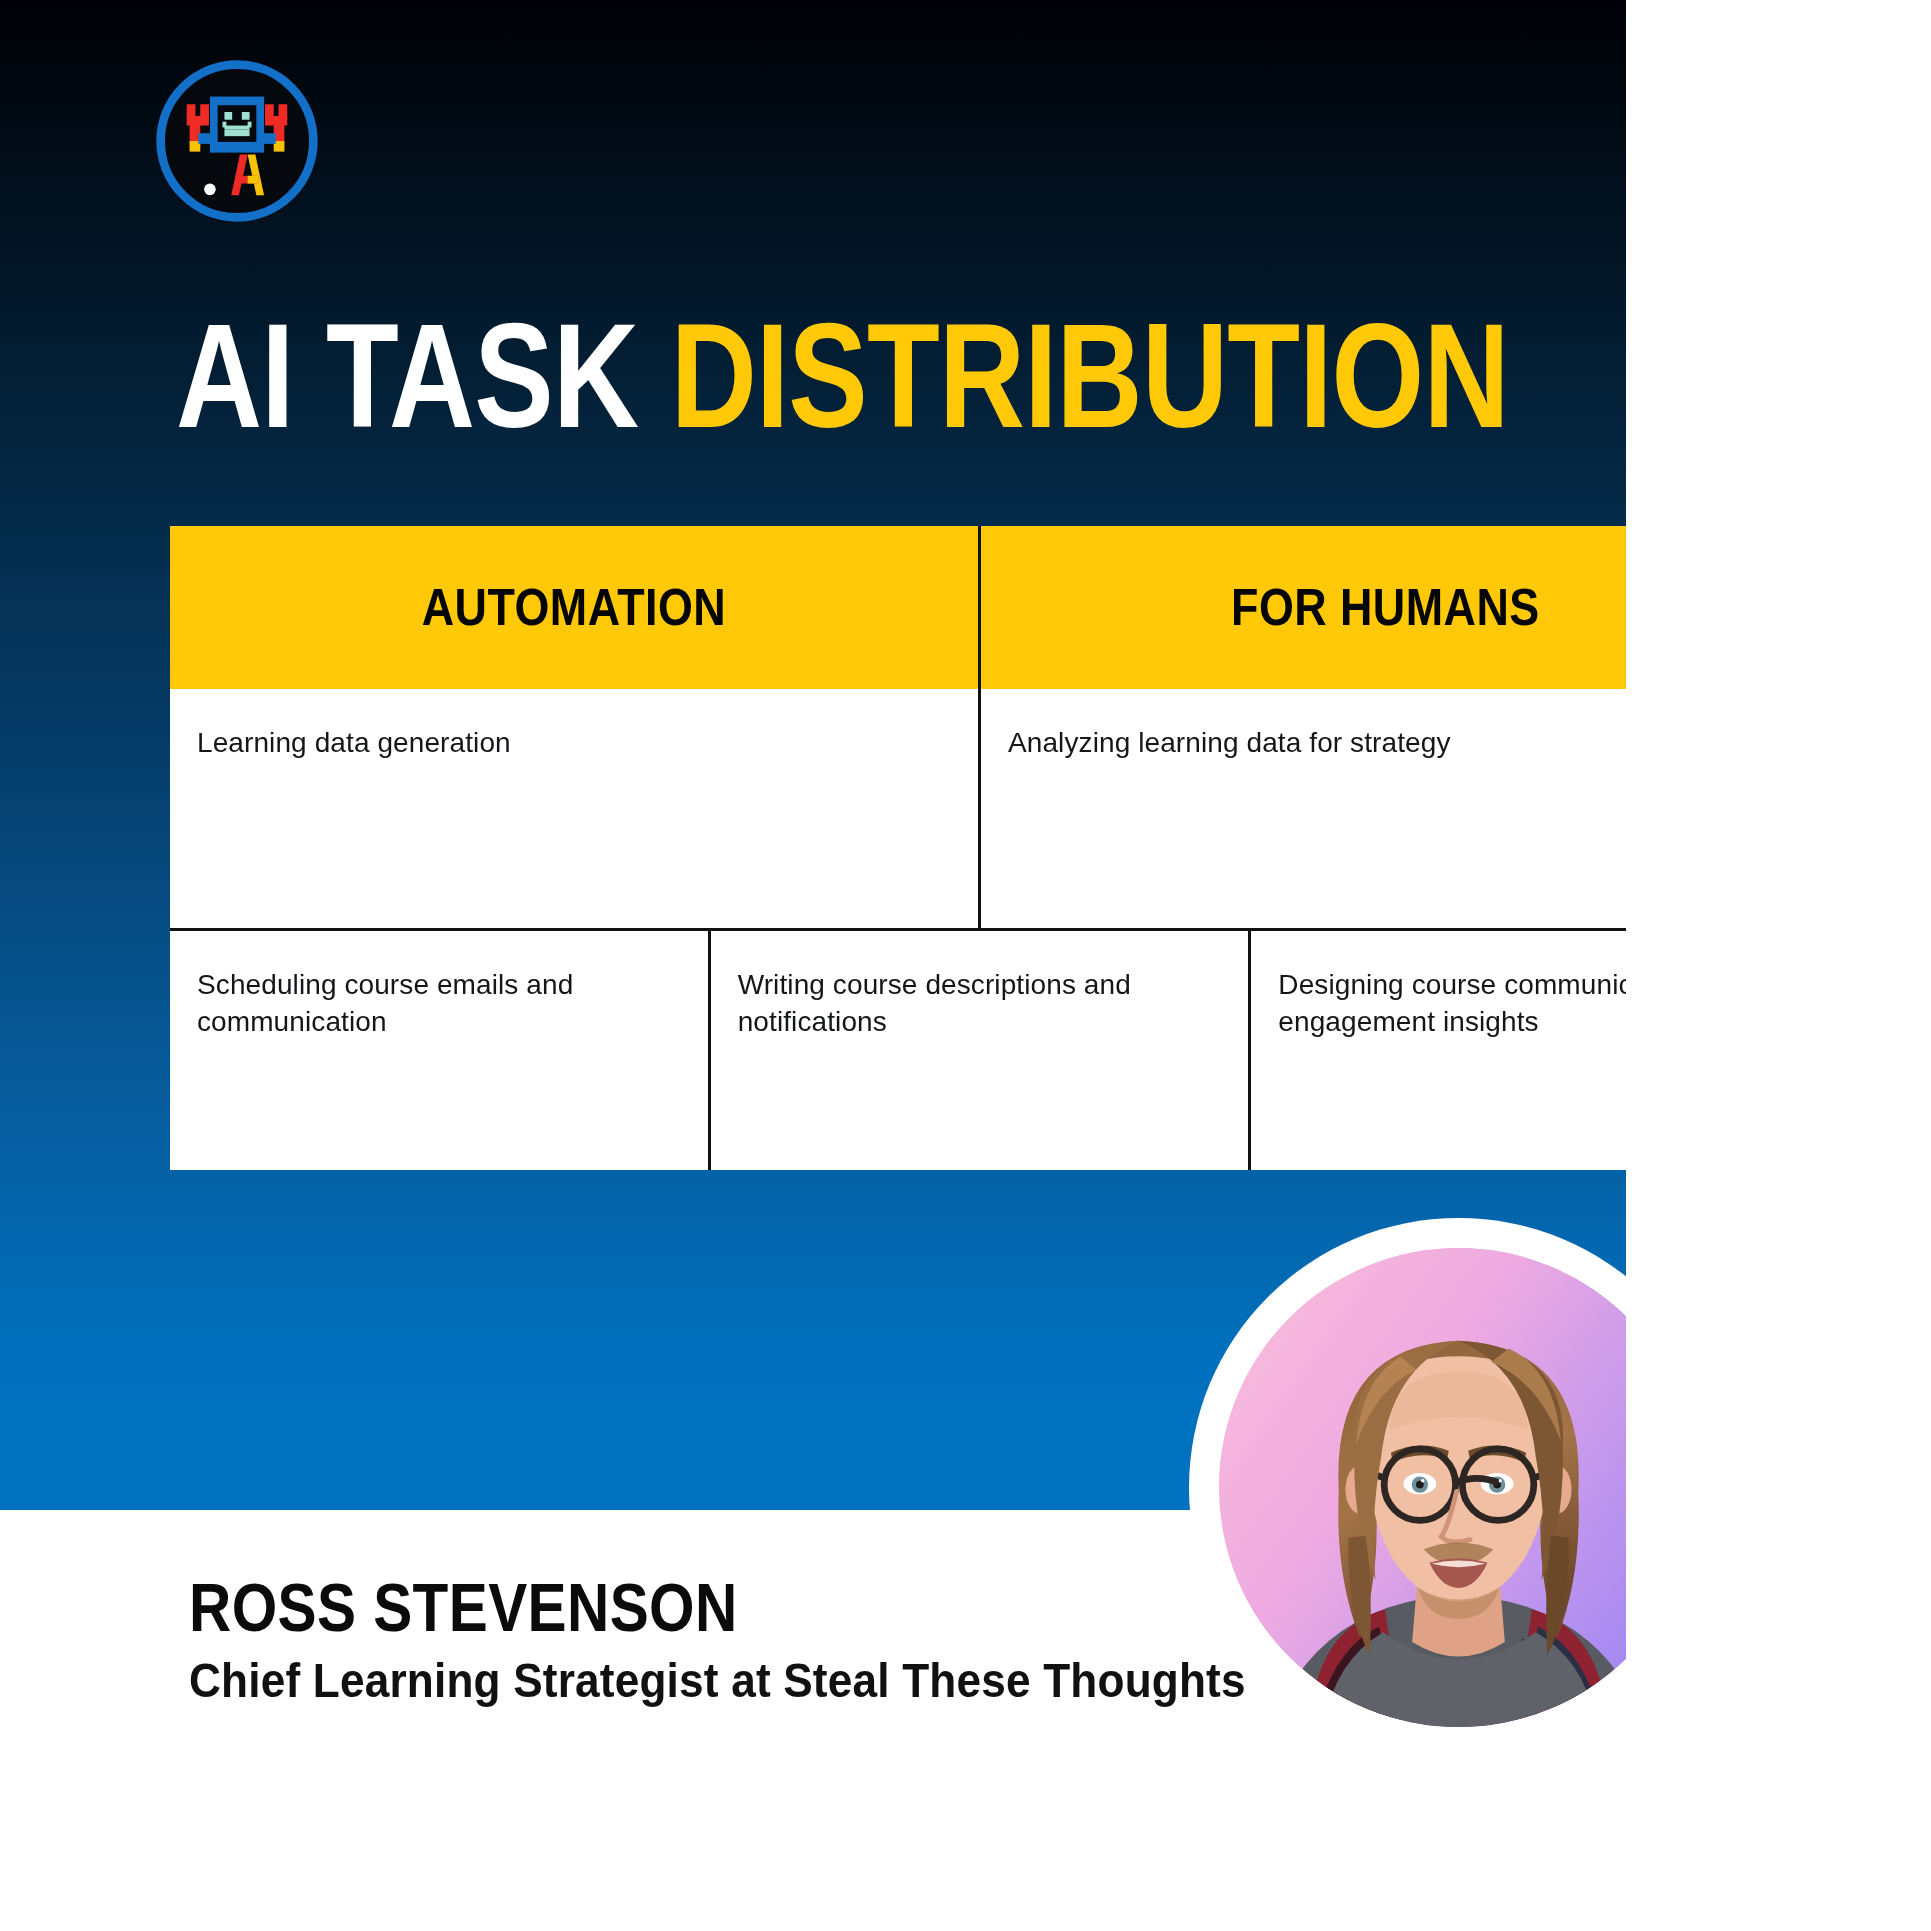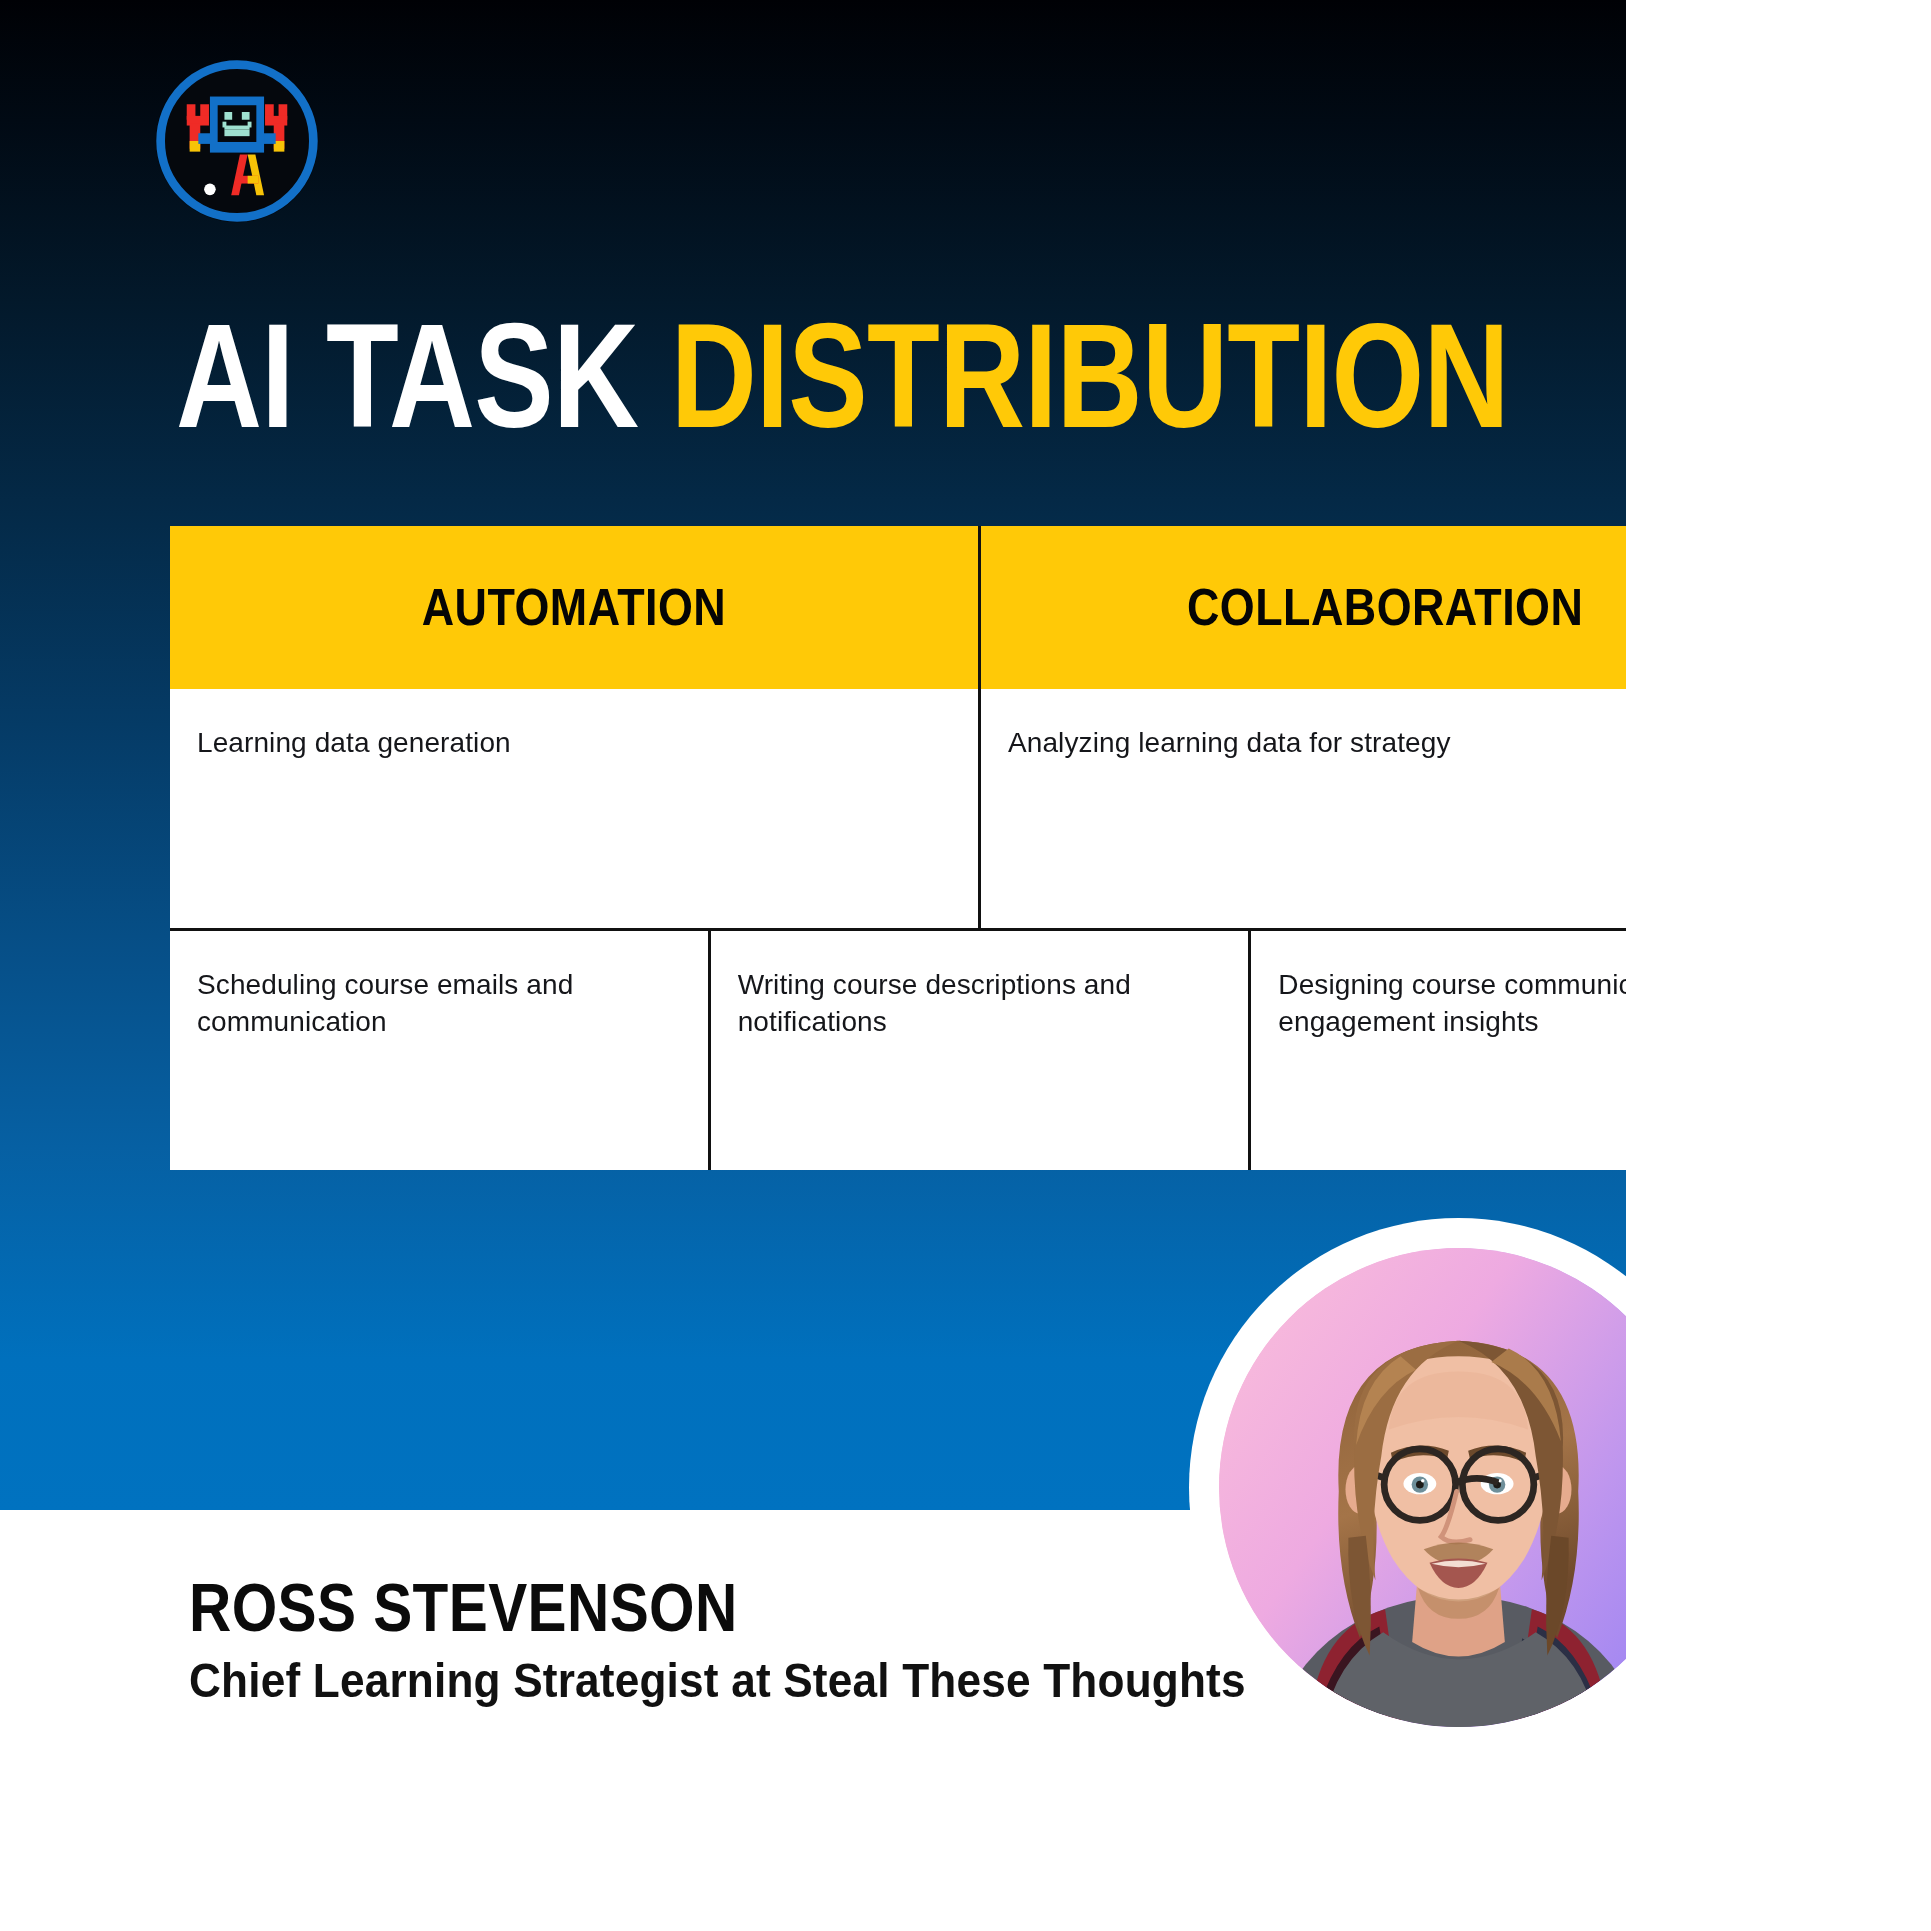--- a/index.html
+++ b/index.html
@@ -240,21 +240,21 @@
     <span class="t-white">AI TASK</span><span class="t-white"> </span><span class="t-yellow">DISTRIBUTION</span>
   </div>
 
   <div class="table">
 
     <div class="table-head">
       <div class="th">
         <span class="th-label">AUTOMATION</span>
       </div>
       <div class="th">
-        <span class="th-label">COLLABORATION</span>
+        <span class="th-label">FOR HUMANS</span>
       </div>
     </div>
 
     <div class="table-body">
 
       <div class="tr">
         <div class="td">
           <div class="td-text">Learning data generation</div>
         </div>
         <div class="td">

